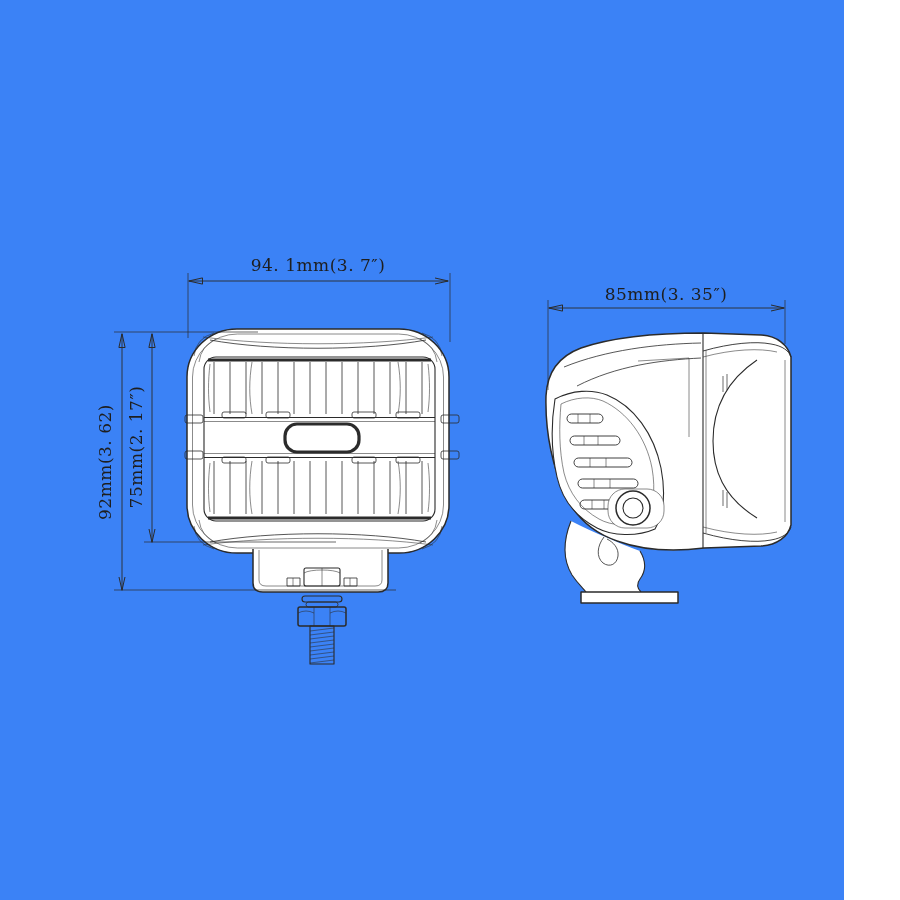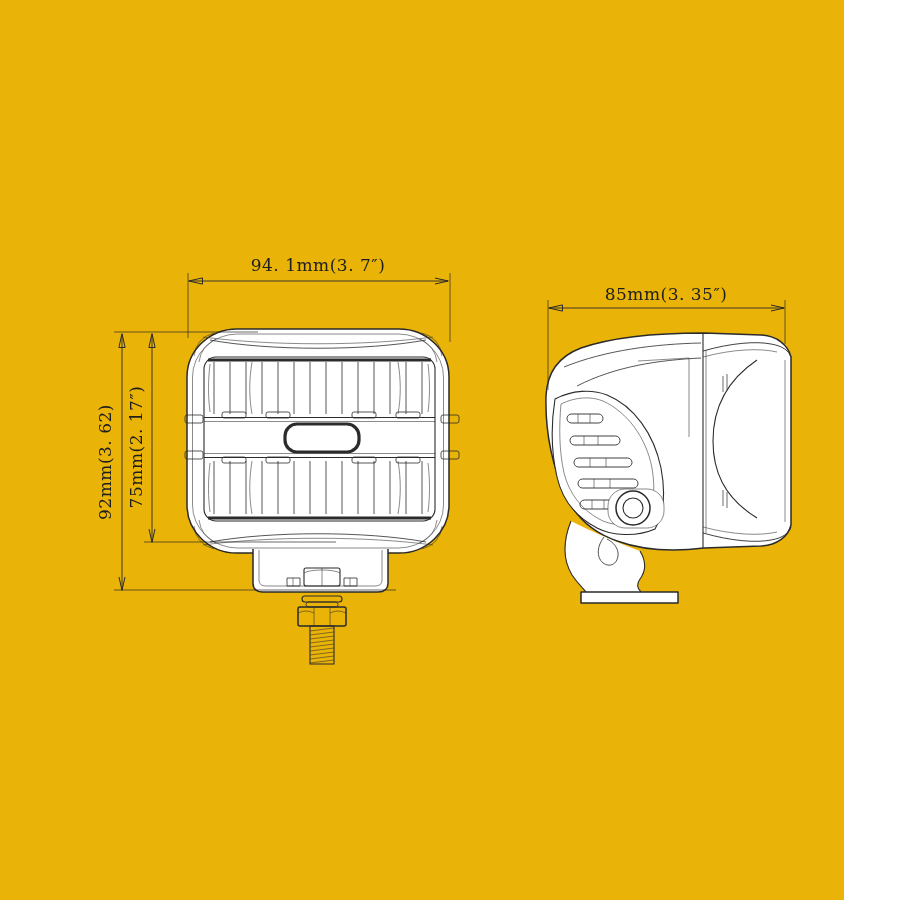--- a/index.html
+++ b/index.html
@@ -1,16 +1,16 @@
 <!DOCTYPE html>
 <html><head>
 <meta charset="utf-8">
 <style>
   html,body{margin:0;padding:0;background:#ffffff;}
-  .canvas{position:relative;width:844px;height:900px;background:#eab308;overflow:hidden;
+  .canvas{position:relative;width:844px;height:900px;background:#3b82f6;overflow:hidden;
           font-family:"DejaVu Serif", serif;}
   svg{display:block;}
   svg path, svg line, svg rect, svg circle{fill:none;stroke:#2b2b2b;stroke-linecap:butt;stroke-linejoin:round;}
   .s1{stroke-width:1.5}
   .s2{stroke-width:1.1}
   .s3{stroke-width:.8}
   .s4{stroke-width:.55}
   .tk{stroke-width:3.2}
   .fw{fill:#ffffff}
   .dim{stroke-width:.9}

